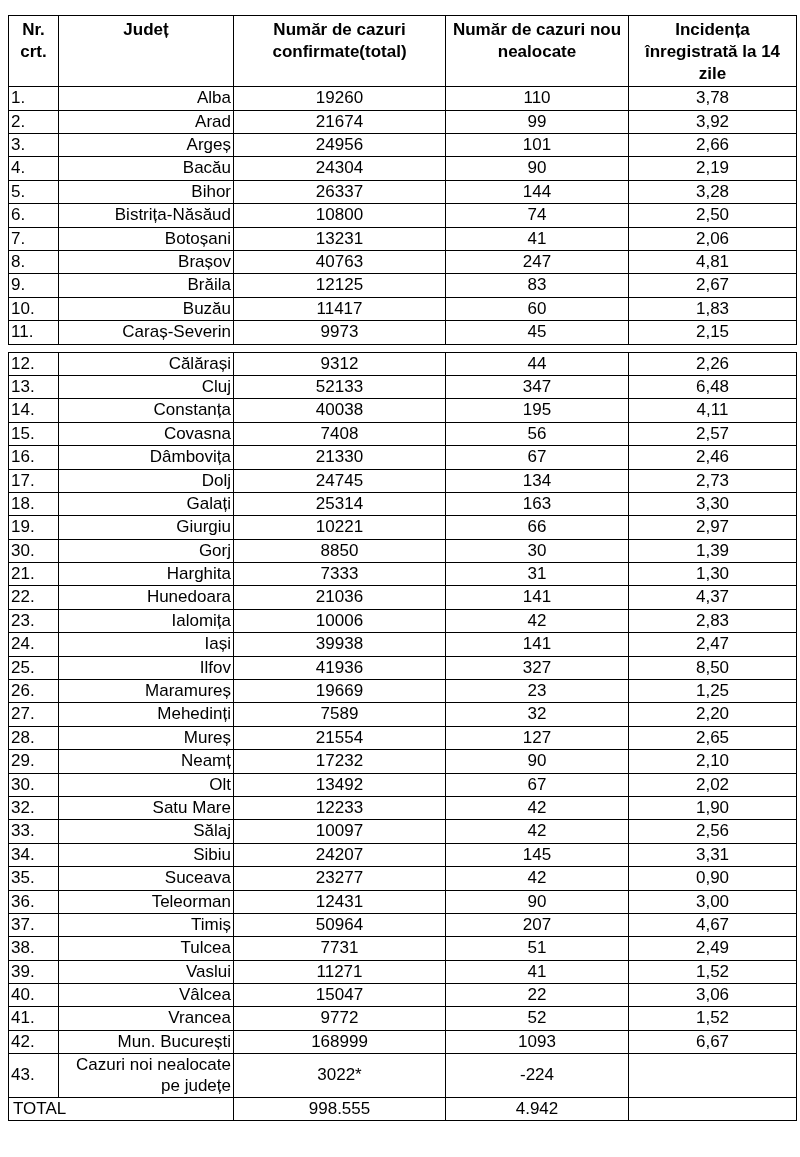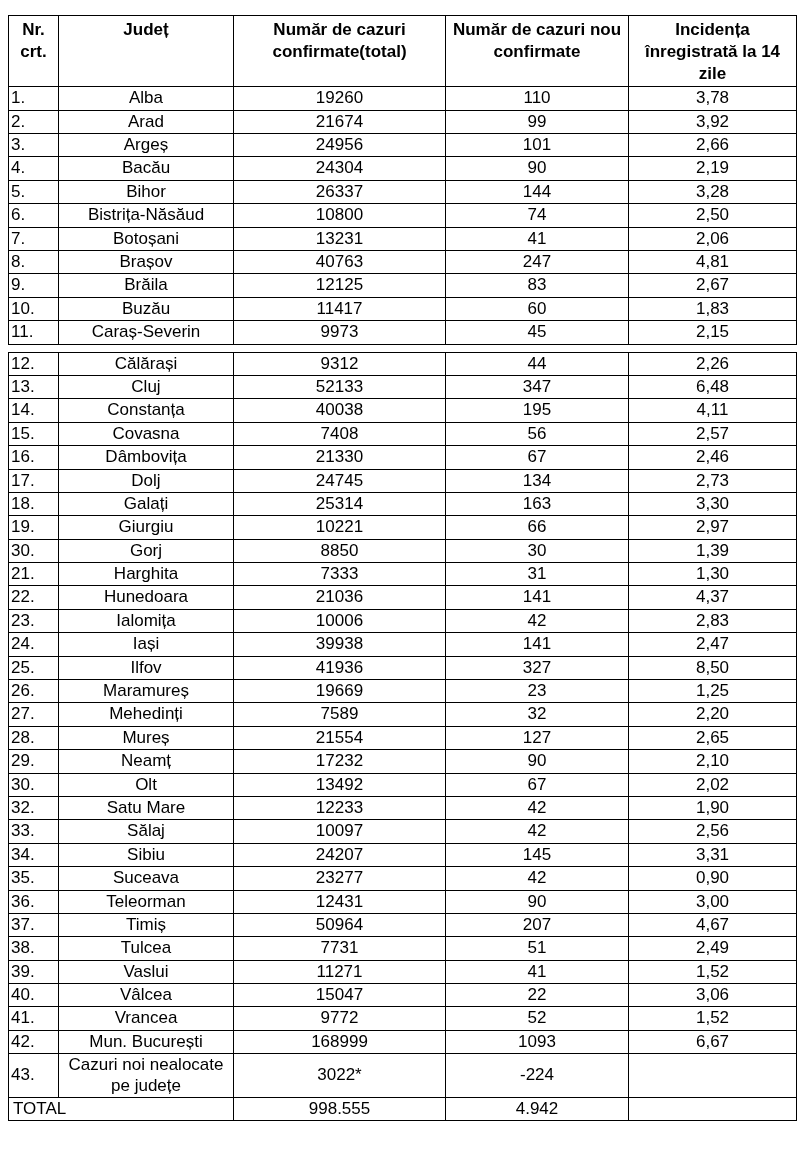--- a/index.html
+++ b/index.html
@@ -38,21 +38,21 @@
     height: 71px;
     line-height: 1.28;
   }
   table.tbl td {
     height: 23px;
     padding: 1px 2px;
     vertical-align: middle;
     line-height: 1.2;
   }
   td.c-nr    { text-align: left; padding-left: 4px; }
-  td.c-judet { text-align: center; padding-left: 7px; }
+  td.c-judet { text-align: right; padding-left: 7px; }
   td.c-num   { text-align: center; }
   .section-gap { height: 7px; }
   tfoot td { height: 25px; }
   tfoot td.c-label { text-align: left; padding-left: 4px; }
 </style>
 </head>
 <body>
 
 <div class="page">
 
@@ -62,21 +62,21 @@
         <col class="w-judet">
         <col class="w-conf">
         <col class="w-nou">
         <col class="w-inc">
     </colgroup>
     <thead>
       <tr>
         <th>Nr. crt.</th>
         <th>Județ</th>
         <th>Număr de cazuri confirmate(total)</th>
-        <th>Număr de cazuri nou confirmate</th>
+        <th>Număr de cazuri nou nealocate</th>
         <th>Incidența înregistrată la 14 zile</th>
       </tr>
     </thead>
     <tbody>
         <tr>
           <td class="c-nr">1.</td>
           <td class="c-judet">Alba</td>
           <td class="c-num">19260</td>
           <td class="c-num">110</td>
           <td class="c-num">3,78</td>

